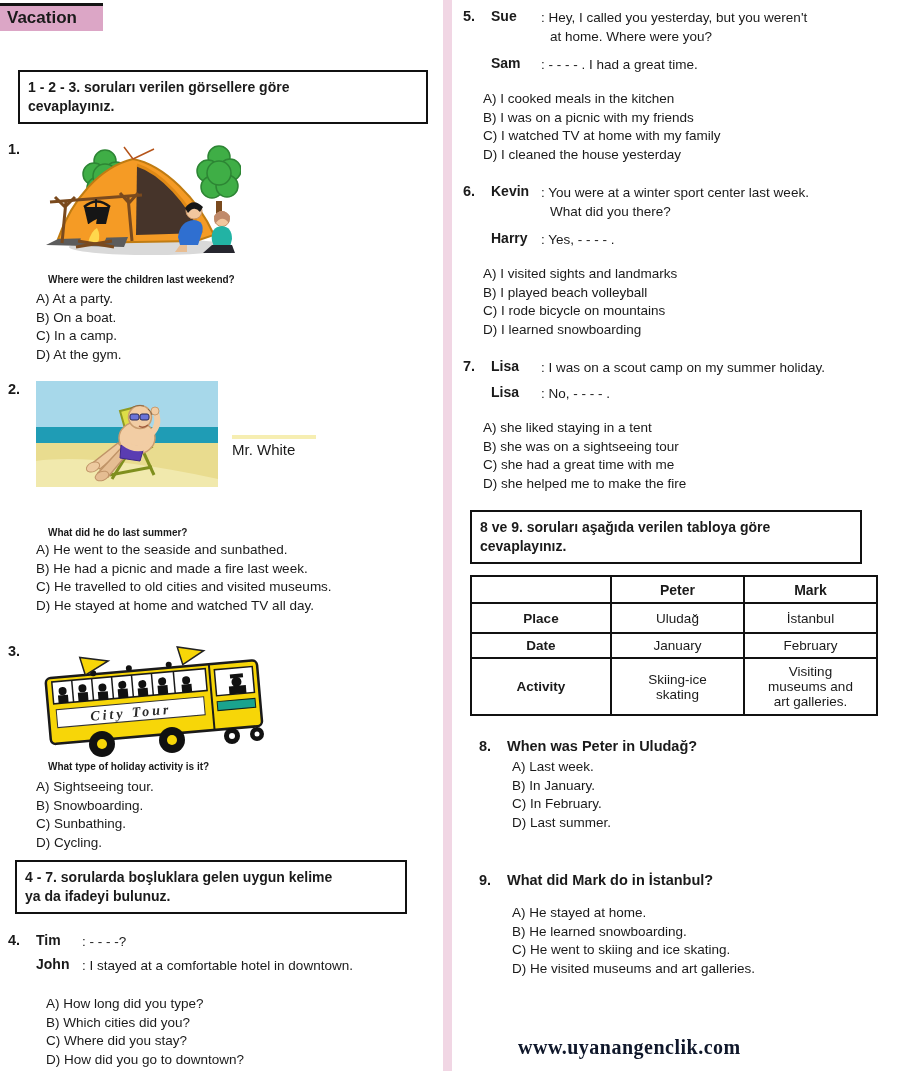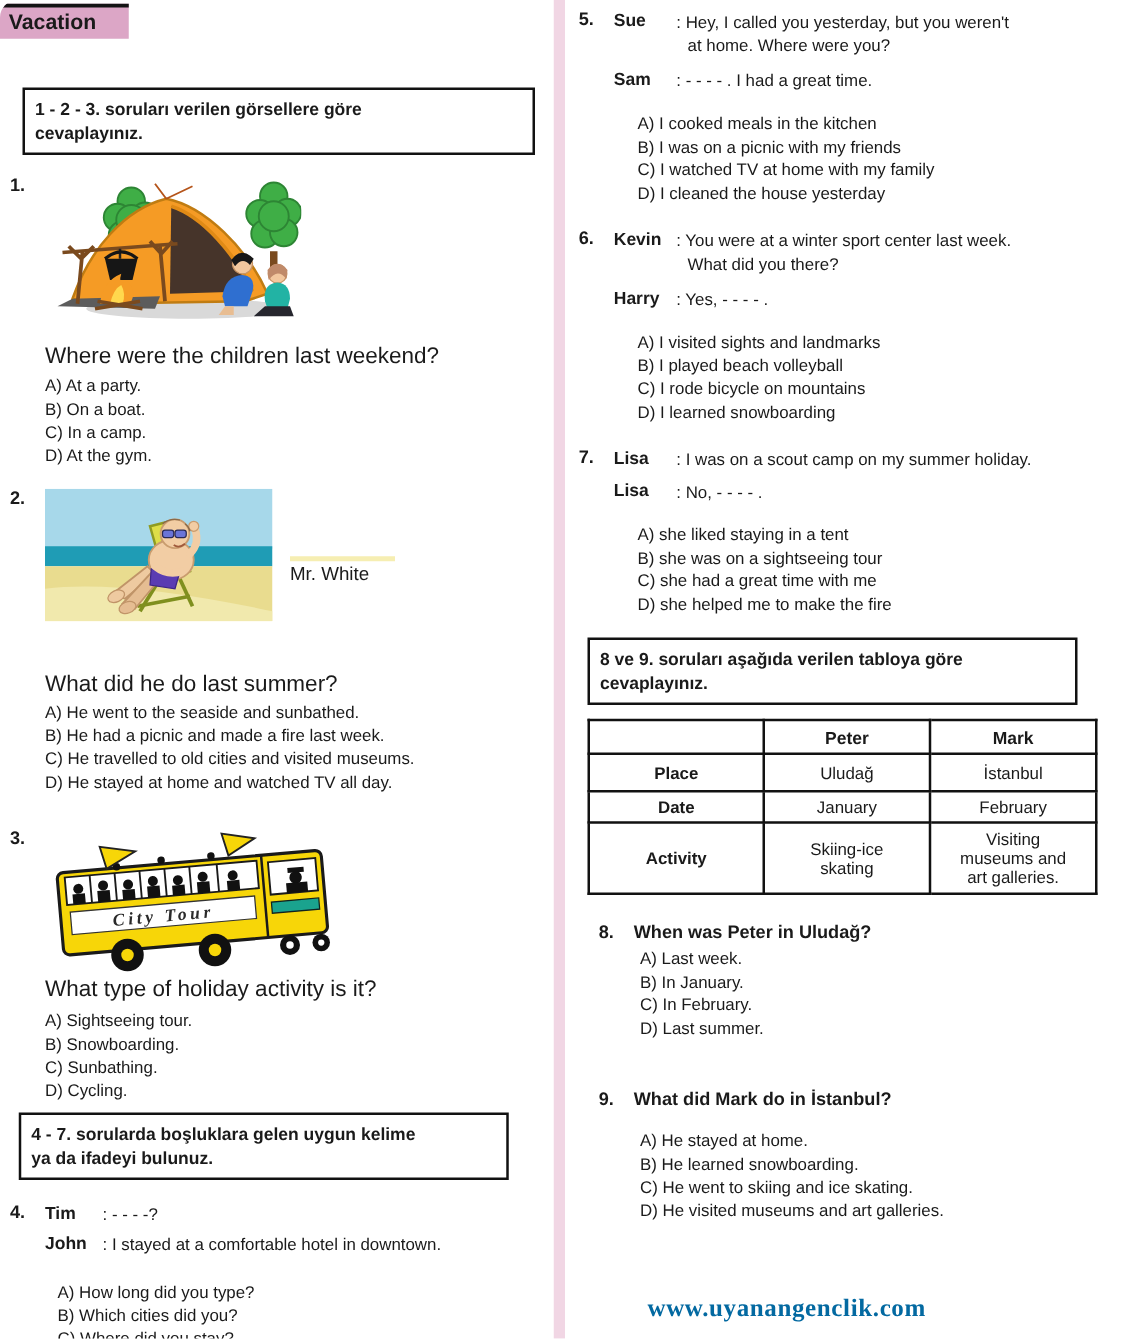--- a/index.html
+++ b/index.html
@@ -1,48 +1,48 @@
 <!DOCTYPE html>
 <html><head>
 <meta charset="utf-8">
 <style>
   html,body{margin:0;padding:0;background:#fff;}
   .page{position:relative;width:901px;height:1071px;background:#ffffff;overflow:hidden;
-        font-family:"Liberation Sans",sans-serif;color:#1a1a1a;font-size:13.5px;border-radius:14px;}
+        font-family:"Liberation Sans",sans-serif;color:#1a1a1a;font-size:13.5px;}
   .col-divider{position:absolute;left:443px;top:0;width:9px;height:1071px;background:#f1d6e4;}
   .title-band{position:absolute;left:0;top:3px;width:103px;height:28px;background:#dca6c6;
         border-top:3px solid #141414;box-sizing:border-box;font-weight:bold;font-size:17px;
         line-height:24px;padding-left:7px;}
   .col{position:absolute;top:0;}
   #left-col{left:8px;width:435px;}
   #right-col{left:455px;width:442px;}
   .instr-box{border:2px solid #111;padding:6px 8px;font-weight:bold;font-size:14px;line-height:19px;box-sizing:border-box;}
   .qrow{display:flex;}
   .qnum{width:28px;font-weight:bold;font-size:14.5px;flex:none;}
-  .qtext{font-weight:normal;font-size:18px;margin-left:28px;}
+  .qtext{font-weight:bold;font-size:10px;margin-left:40px;}
   .opts{margin-left:28px;margin-top:5px;}
   .opt{line-height:18.5px;}
   .drow{display:flex;align-items:flex-start;}
   .drow + .drow{margin-top:9px;}
   .sname{width:50px;flex:none;font-weight:bold;font-size:14px;}
   .stext{flex:1;line-height:19px;}
   .stext span{display:block;}
   .mrwhite{margin-left:14px;margin-top:54px;font-size:15px;}
   .hl-bar{display:block;width:84px;height:4px;background:#f6eeb2;margin-bottom:2px;}
-  .dialog .opts{margin-left:47px;margin-top:16px;}
+  .dialog .opts{margin-left:20px;margin-top:16px;}
   table.info{border-collapse:collapse;margin-left:15px;margin-top:11px;width:406px;table-layout:fixed;}
   table.info td,table.info th{border:2px solid #111;text-align:center;vertical-align:middle;
         font-size:13.5px;padding:2px 6px;}
   table.info th{font-weight:bold;font-size:14px;}
   table.info col.c0{width:140px;} table.info col.c1{width:133px;} table.info col.c2{width:133px;}
   .rowlabel{font-weight:bold;font-size:14px;}
   .q89{margin-left:24px;}
   .q89 .opts{margin-left:33px;margin-top:4px;}
   .footer{position:absolute;left:518px;top:1036px;font-family:"Liberation Serif",serif;
-        font-weight:bold;font-size:20px;color:#0369a1;letter-spacing:0.5px;}
+        font-weight:bold;font-size:20px;color:#0f172a;letter-spacing:0.5px;}
 </style>
 </head>
 <body>
 
 <div class="page">
   <div class="col-divider"></div>
   <div class="title-band">Vacation</div>
 
   <div class="col" id="left-col">
 

